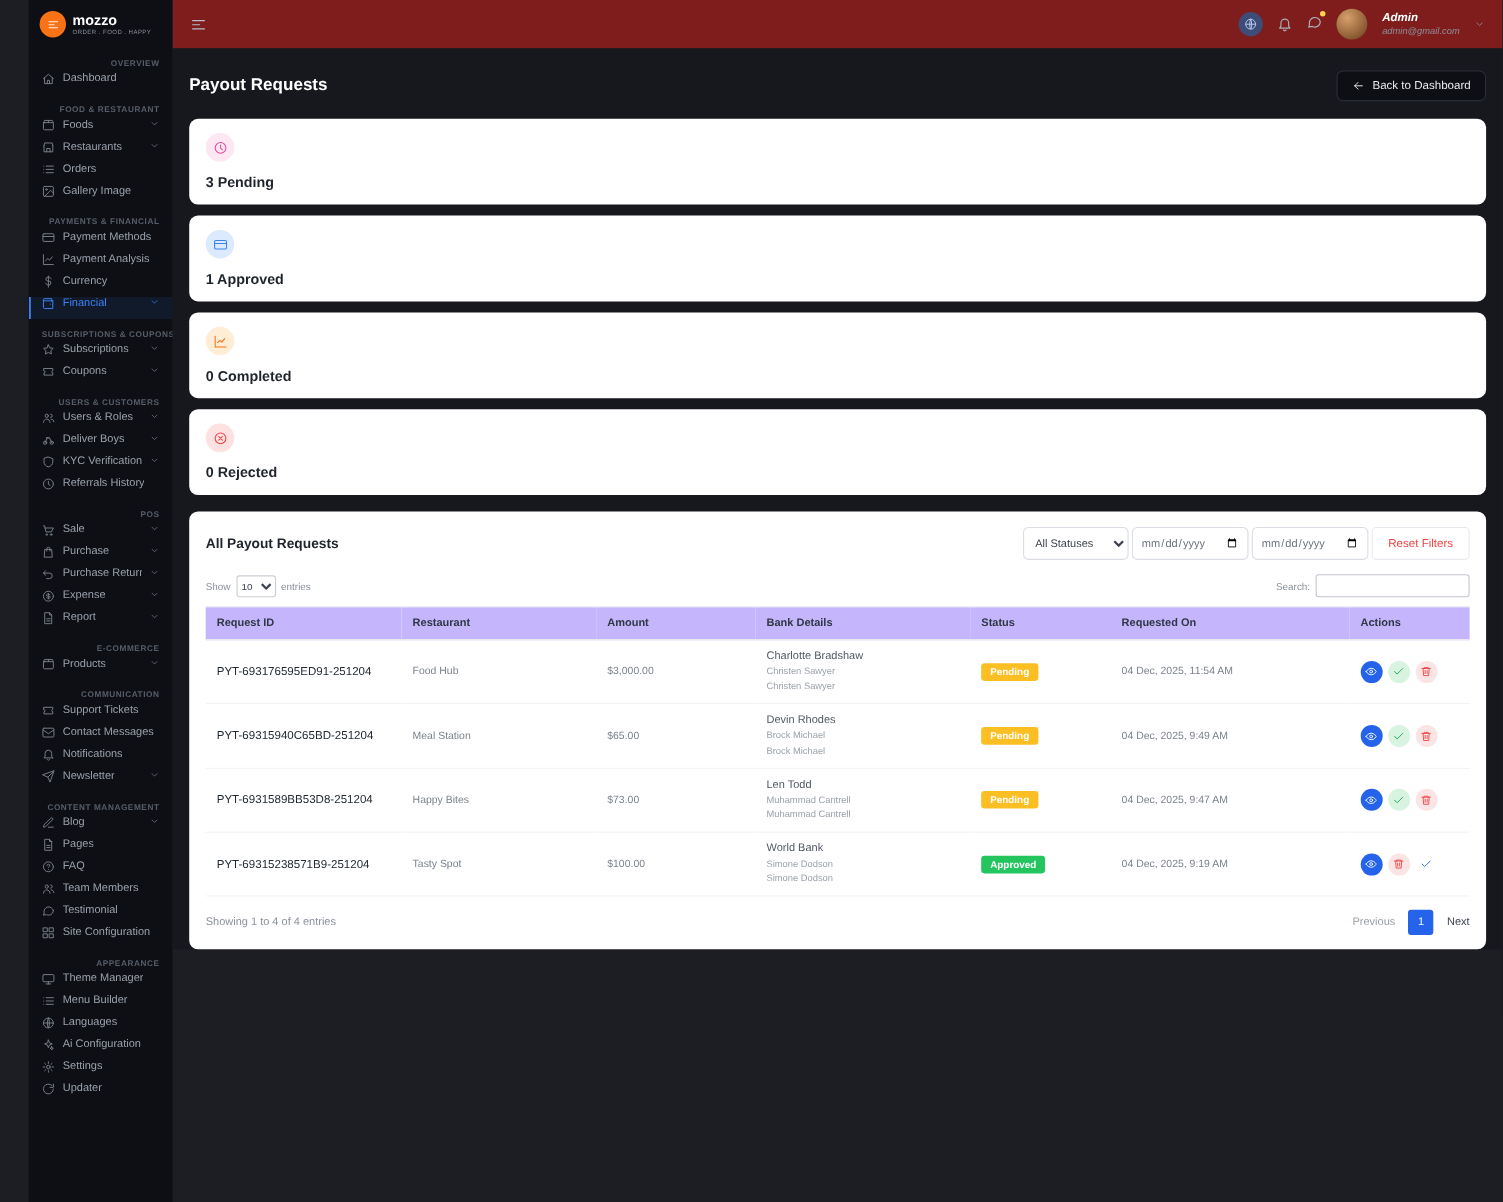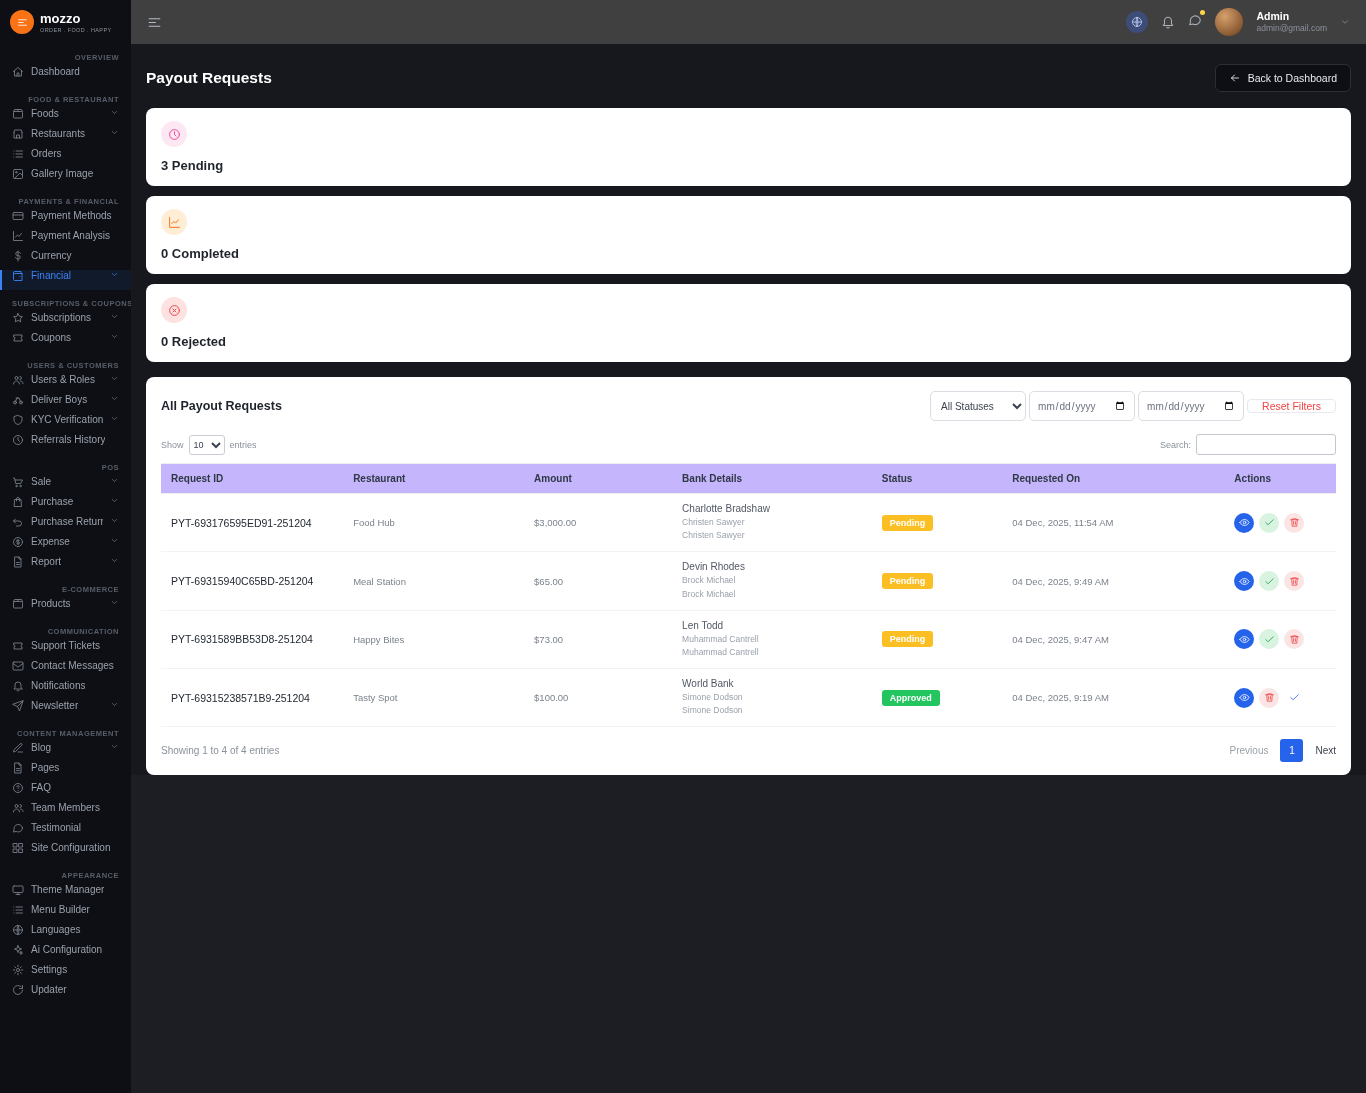--- a/index.html
+++ b/index.html
@@ -1,40 +1,40 @@
 <!DOCTYPE html>
 <html><head>
 <meta charset="utf-8">
 <style>
   * { margin:0; padding:0; box-sizing:border-box; }
   html,body { width:1366px; height:1093px; overflow:hidden; }
   body { font-family:"Liberation Sans", sans-serif; background:#1c1e24; }
   .layout { display:flex; width:1366px; height:1093px; }
 
   
-  .sidebar { width:131px; flex-shrink:0; background:#0d0f14; overflow:hidden; }
+  .sidebar { width:131px; flex-shrink:0; background:#0d0f14; overflow:hidden;margin-left:26px; }
   .brand { display:flex; align-items:center; gap:6px; height:44px; padding:0 10px; cursor:pointer; }
   .brand-logo { width:24px; height:24px; border-radius:50%; background:#f97316; color:#fff;
                 display:flex; align-items:center; justify-content:center; flex-shrink:0; }
   .brand-name { color:#fff; font-weight:bold; font-size:13px; line-height:1; }
   .brand-tag { color:#8b919c; font-size:5.5px; letter-spacing:.4px; margin-top:2px; }
   .side-sec { color:#575e69; font-size:7.5px; font-weight:bold; letter-spacing:.5px;
               text-transform:uppercase; padding:9px 12px 4px; white-space:nowrap;text-align:right; }
   .side-item { display:flex; align-items:flex-start; gap:7px; height:20px; padding:0 12px;
                color:#9aa1ac; font-size:10px; cursor:pointer; white-space:nowrap; }
   .side-item .s-ico { color:#767d88; display:flex; flex-shrink:0; }
   .side-item .s-label { overflow:hidden; }
   .side-item .s-chev { margin-left:auto; color:#767d88; display:flex; }
   .side-item.active { color:#3b82f6; background:rgba(59,130,246,.10); box-shadow:inset 2px 0 0 #3b82f6; }
   .side-item.active .s-ico, .side-item.active .s-chev { color:#3b82f6; }
 
   
   .main { flex:1; display:flex; flex-direction:column; background:#1c1e24; }
-  .topbar { height:44px; background:#404040; display:flex; align-items:center;
-            justify-content:space-between; padding:0 16px; flex-shrink:0; }
+  .topbar { height:44px; background:#7f1d1d; display:flex; align-items:center;
+            justify-content:space-between; padding:0 16px; flex-shrink:0;font-style:italic; }
   .menu-btn { background:none; border:none; color:#b6bcc6; display:flex; cursor:pointer; }
   .topbar-right { display:flex; align-items:center; gap:13px; }
   .tb-icon { color:#aab0ba; display:flex; position:relative; cursor:pointer; }
   .tb-globe { width:22px; height:22px; border-radius:50%; background:#3d4d78; color:#b9c8f2;
               align-items:center; justify-content:center; }
   .chat-dot { position:absolute; top:-3px; right:-3px; width:5px; height:5px; border-radius:50%; background:#ffd34d; }
   .avatar { width:28px; height:28px; border-radius:50%; cursor:pointer;
             background:radial-gradient(circle at 35% 30%, #d7a06b, #8a5a32 70%, #5e3a1e); }
   .user-meta { line-height:1.25; cursor:pointer; }
   .user-name { color:#fff; font-size:10.5px; font-weight:bold; }
@@ -56,21 +56,21 @@
   .stat-label { margin-top:11px; font-size:13px; font-weight:bold; color:#1f242c; }
 
   .panel { background:#fff; border-radius:8px; margin-top:15px; padding:14px 15px 13px; }
   .panel-head { display:flex; justify-content:space-between; align-items:center; }
   .panel-title { font-size:12.5px; font-weight:bold; color:#1f242c; }
   .filters { display:flex; gap:3px; align-items:center; }
   .filters select { height:30px; width:96px; border:1px solid #dadde3; border-radius:5px; font-size:10px;
                     color:#3c4350; padding:0 6px; background:#fff; font-family:inherit; }
   .filters input[type=date] { height:30px; width:106px; border:1px solid #dadde3; border-radius:5px;
                     font-size:10px; color:#6b7280; padding:0 7px; font-family:inherit; }
-  .reset-btn { height:14px; padding:0 14px; border:1px solid #e7e9ee; background:#fff; color:#ef4444;
+  .reset-btn { height:30px; padding:0 14px; border:1px solid #e7e9ee; background:#fff; color:#ef4444;
                font-size:10.5px; border-radius:4px; cursor:pointer; font-family:inherit; }
 
   .table-controls { display:flex; justify-content:space-between; align-items:flex-end; margin:13px 0 8px; }
   .show-entries { display:flex; gap:5px; align-items:center; font-size:9px; color:#8a919c; }
   .show-entries select { width:36px; height:20px; font-size:9px; border:1px solid #c9cdd4; border-radius:3px;
                          color:#3c4350; background:#fff; font-family:inherit; }
   .search-wrap { display:flex; gap:5px; align-items:center; font-size:9px; color:#8a919c; }
   .search-wrap input { width:140px; height:21px; border:1px solid #c2c7cf; border-radius:3px;
                        padding:0 6px; font-size:10px; font-family:inherit; }
 
@@ -602,20 +602,29 @@
 
       <div class="stats" id="stats-row">
           <div class="stat-card">
             <span class="stat-ico" style="background:#fce7f3;color:#ec4899">
               <svg width="13" height="13" viewBox="0 0 24 24" fill="none" stroke="currentColor" stroke-width="1.8" stroke-linecap="round" stroke-linejoin="round">
                 <circle cx="12" cy="12" r="9"></circle>
                 <path d="M12 7v5l3 3"></path>
               </svg>
             </span>
             <div class="stat-label">3 Pending</div>
+          </div>
+          <div class="stat-card">
+            <span class="stat-ico" style="background:#dbeafe;color:#3b82f6">
+              <svg width="13" height="13" viewBox="0 0 24 24" fill="none" stroke="currentColor" stroke-width="1.8" stroke-linecap="round" stroke-linejoin="round">
+                <rect x="2" y="5" width="20" height="14" rx="2"></rect>
+                <path d="M2 10h20"></path>
+              </svg>
+            </span>
+            <div class="stat-label">1 Approved</div>
           </div>
           <div class="stat-card">
             <span class="stat-ico" style="background:#ffedd5;color:#f97316">
               <svg width="13" height="13" viewBox="0 0 24 24" fill="none" stroke="currentColor" stroke-width="1.8" stroke-linecap="round" stroke-linejoin="round">
                 <path d="M3 3v18h18"></path>
                 <path d="M7 14l4-4 3 3 5-6"></path>
               </svg>
             </span>
             <div class="stat-label">0 Completed</div>
           </div>

